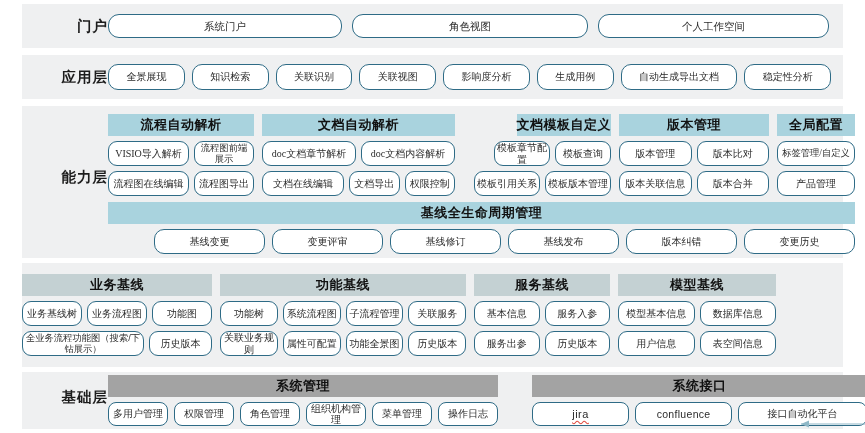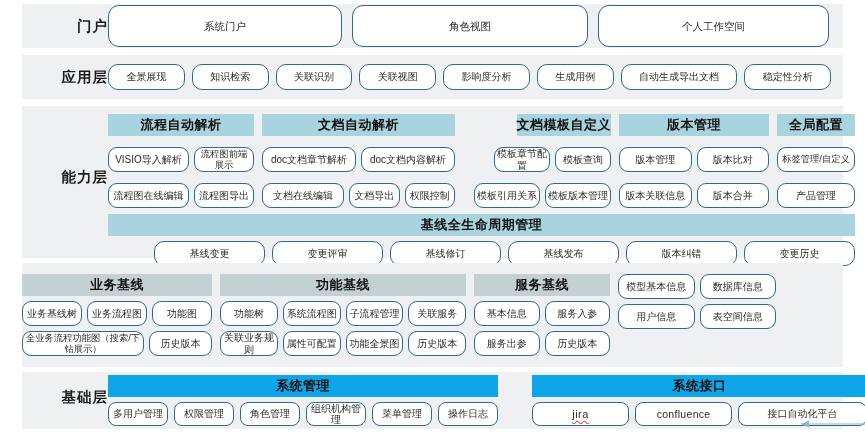--- a/index.html
+++ b/index.html
@@ -44,48 +44,48 @@
     text-align:center;
     box-sizing:border-box;
     line-height:1.15;
     padding:1px 2px;
   }
   .pill.wide-text{font-size:9.3px;}
 
   
   #band-portal{top:4px;height:44px;width:821px;}
   #band-portal .band-body{gap:10px;padding-right:14px;}
-  #band-portal .pill{height:42px;border-radius:11px;font-size:10.5px;}
+  #band-portal .pill{height:24px;border-radius:11px;font-size:10.5px;}
   .p-portal-0{flex:0 0 234px;}
   .p-portal-1{flex:0 0 236px;}
   .p-portal-2{flex:1 1 auto;}
 
   
   #band-app{top:55px;height:44px;width:821px;}
   #band-app .band-body{gap:7px;padding-right:12px;}
   #band-app .pill{height:26px;border-radius:10px;flex:1 1 auto;font-size:10px;}
 
   
   #band-cap{top:106px;height:152px;width:821px;align-items:flex-start;}
   #band-cap .band-label{margin-top:62px;}
   #band-cap .band-body{flex-direction:column;align-items:stretch;padding:8px 12px 8px 0;height:100%;box-sizing:border-box;}
   .cap-cols{display:flex;gap:8px;align-items:flex-start;}
-  .cap-col{display:flex;flex-direction:column;gap:11px;}
+  .cap-col{display:flex;flex-direction:column;gap:5px;font-family:Liberation Serif, serif;}
   .grp-head{
     background:#a9d3de;
     color:#111;
     font-weight:bold;
     font-size:13px;
     text-align:center;
     height:22px;
     line-height:22px;
     letter-spacing:.5px;
   }
   .grp-head.knowledge{background:#c4d1d3;}
-  .grp-head.sys{background:#0ea5e9;}
+  .grp-head.sys{background:#a3a3a3;}
   .cap-row{display:flex;gap:5px;}
   .cap-row .pill{height:25px;}
   .c-flow{flex:0 0 146px;}
   .c-doc{flex:0 0 193px;}
   .c-tpl{flex:0 0 148px;align-items:flex-end;}
   .c-ver{flex:0 0 150px;}
   .c-glb{flex:0 0 78px;}
   .baseline-wrap{margin-top:6px;display:flex;flex-direction:column;gap:5px;}
   .baseline-row{display:flex;gap:7px;margin-left:46px;}
   .baseline-row .pill{flex:1 1 auto;height:25px;border-radius:10px;font-size:10px;}
@@ -279,20 +279,21 @@
             <div class="pill" style="flex:1 1 0">基本信息</div>
             <div class="pill" style="flex:1 1 0">服务入参</div>
           </div>
           <div class="know-row">
             <div class="pill" style="flex:1 1 0">服务出参</div>
             <div class="pill" style="flex:1 1 0">历史版本</div>
           </div>
         </div>
 
         <div class="know-col k-mod">
+          <div class="grp-head knowledge">模型基线</div>
           <div class="know-row">
             <div class="pill" style="flex:1 1 0">模型基本信息</div>
             <div class="pill" style="flex:1 1 0">数据库信息</div>
           </div>
           <div class="know-row">
             <div class="pill" style="flex:1 1 0">用户信息</div>
             <div class="pill" style="flex:1 1 0">表空间信息</div>
           </div>
         </div>
 

